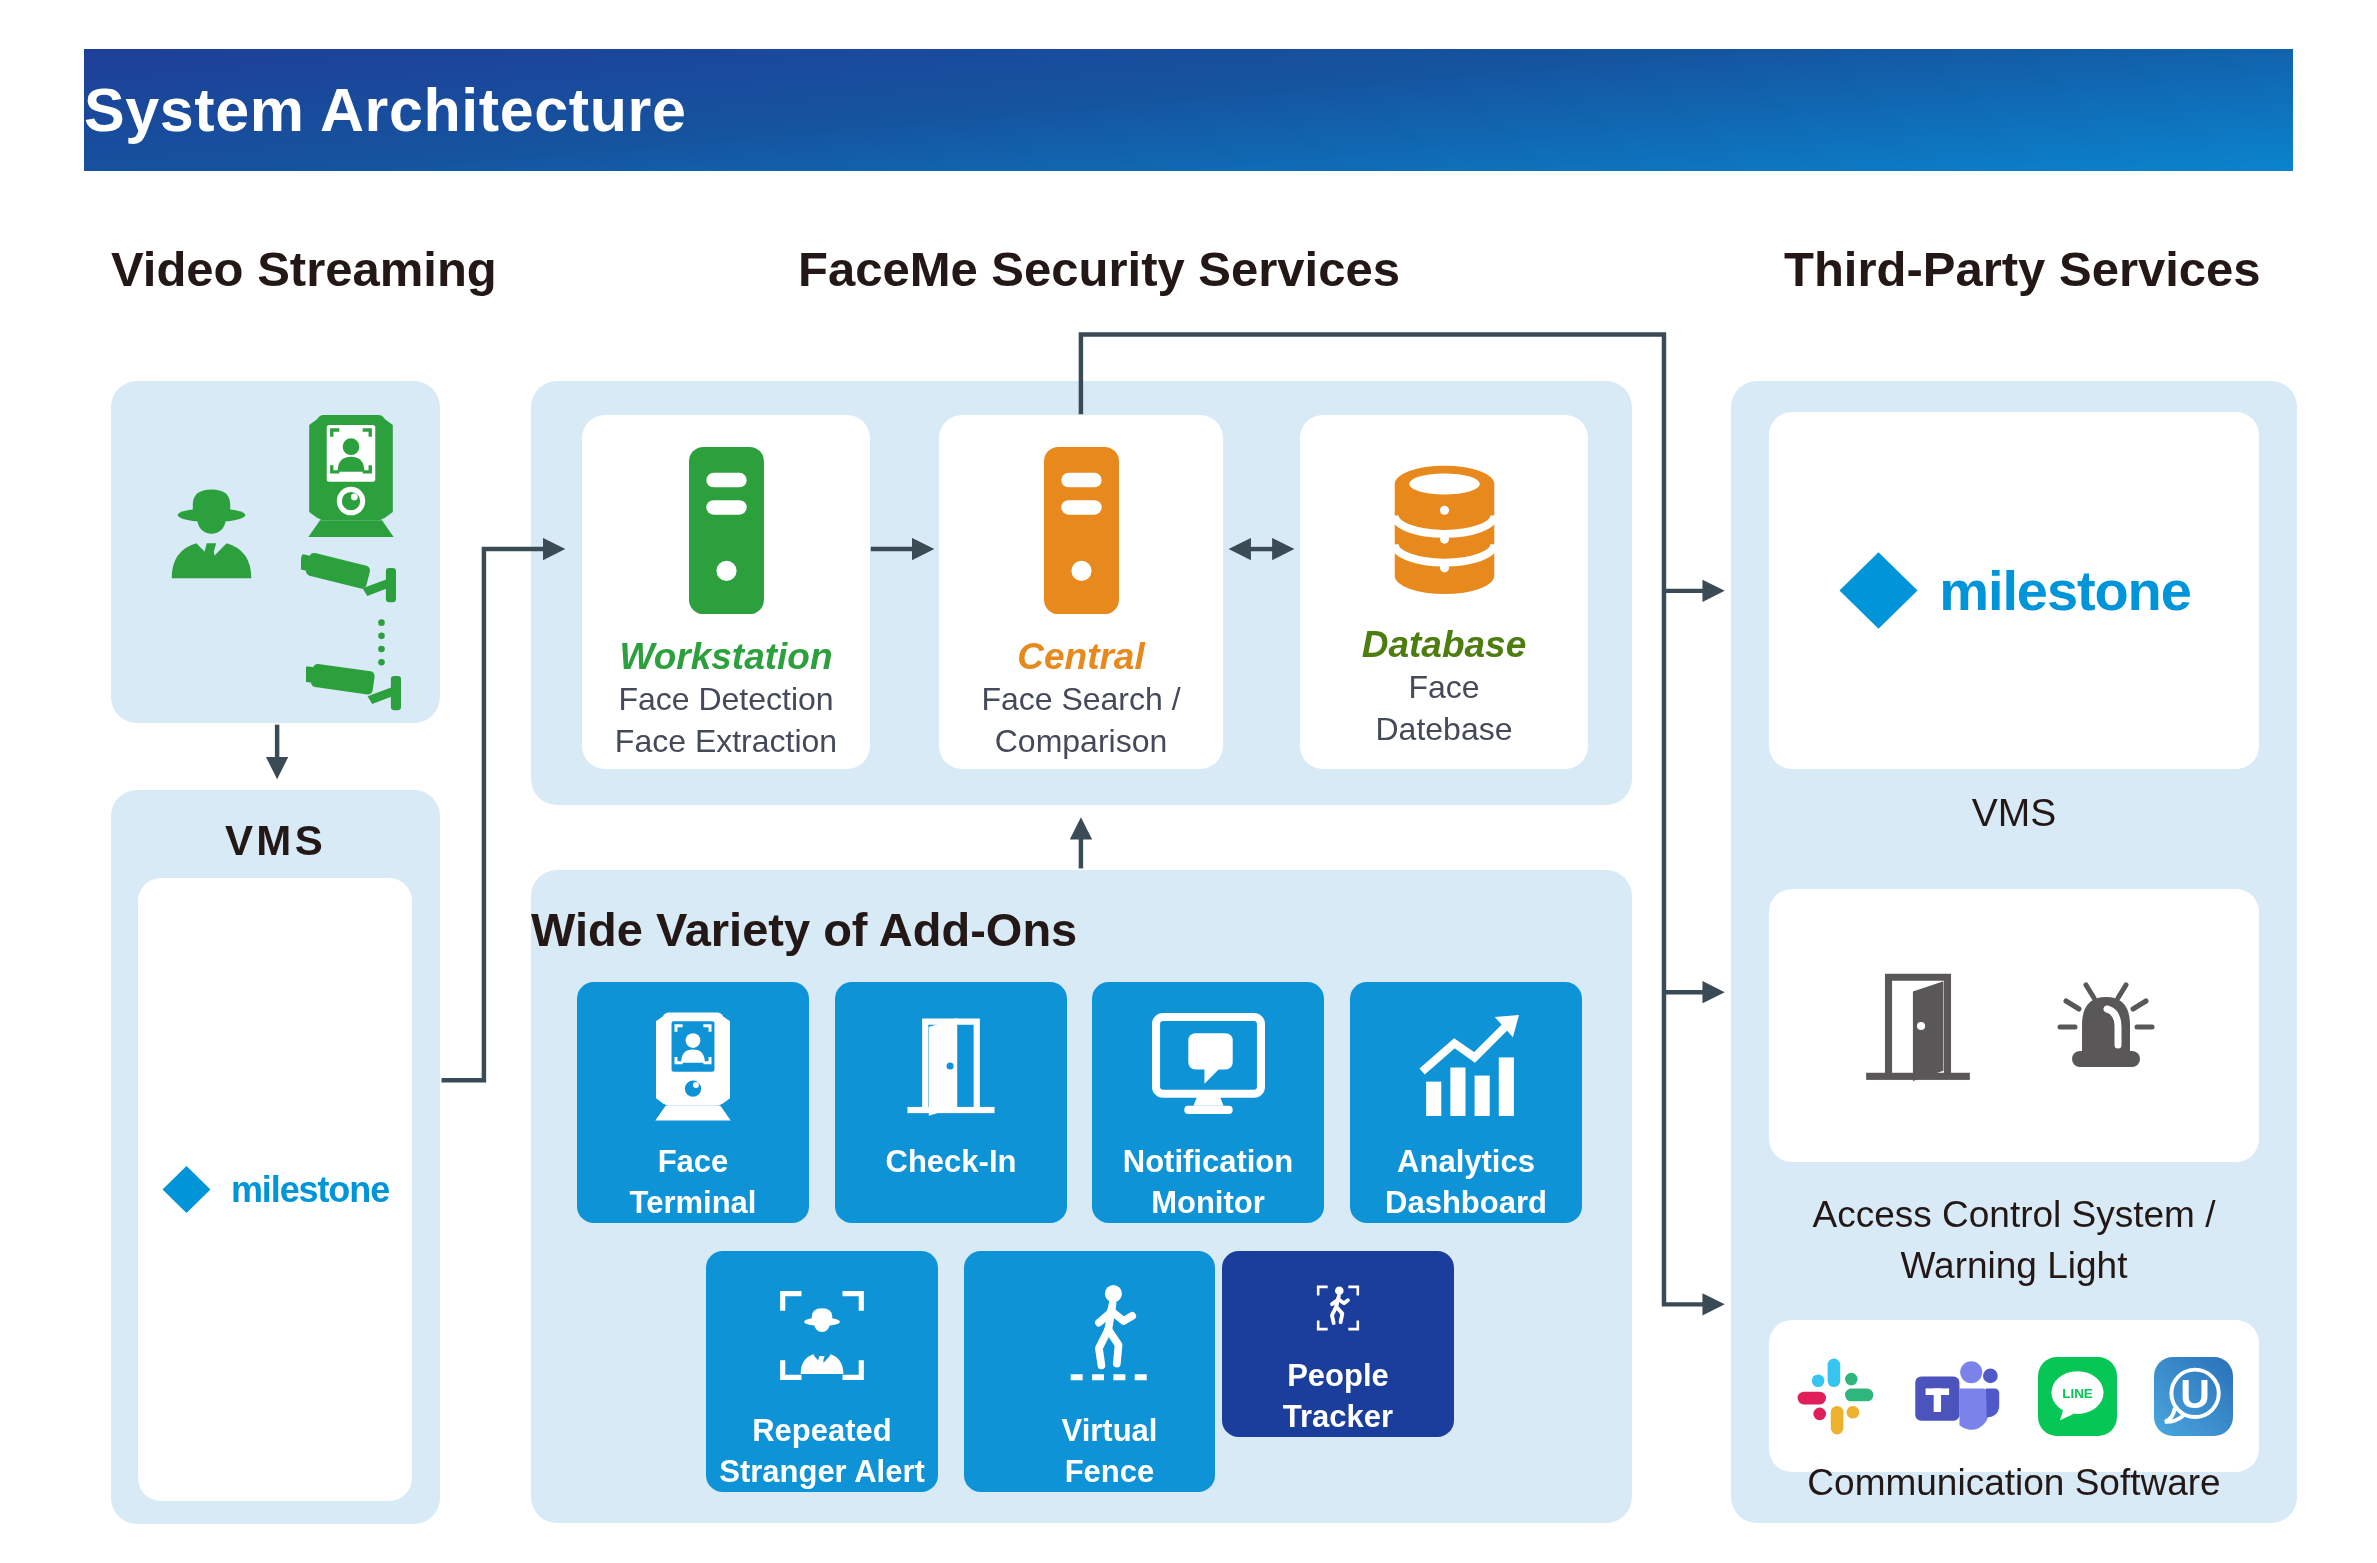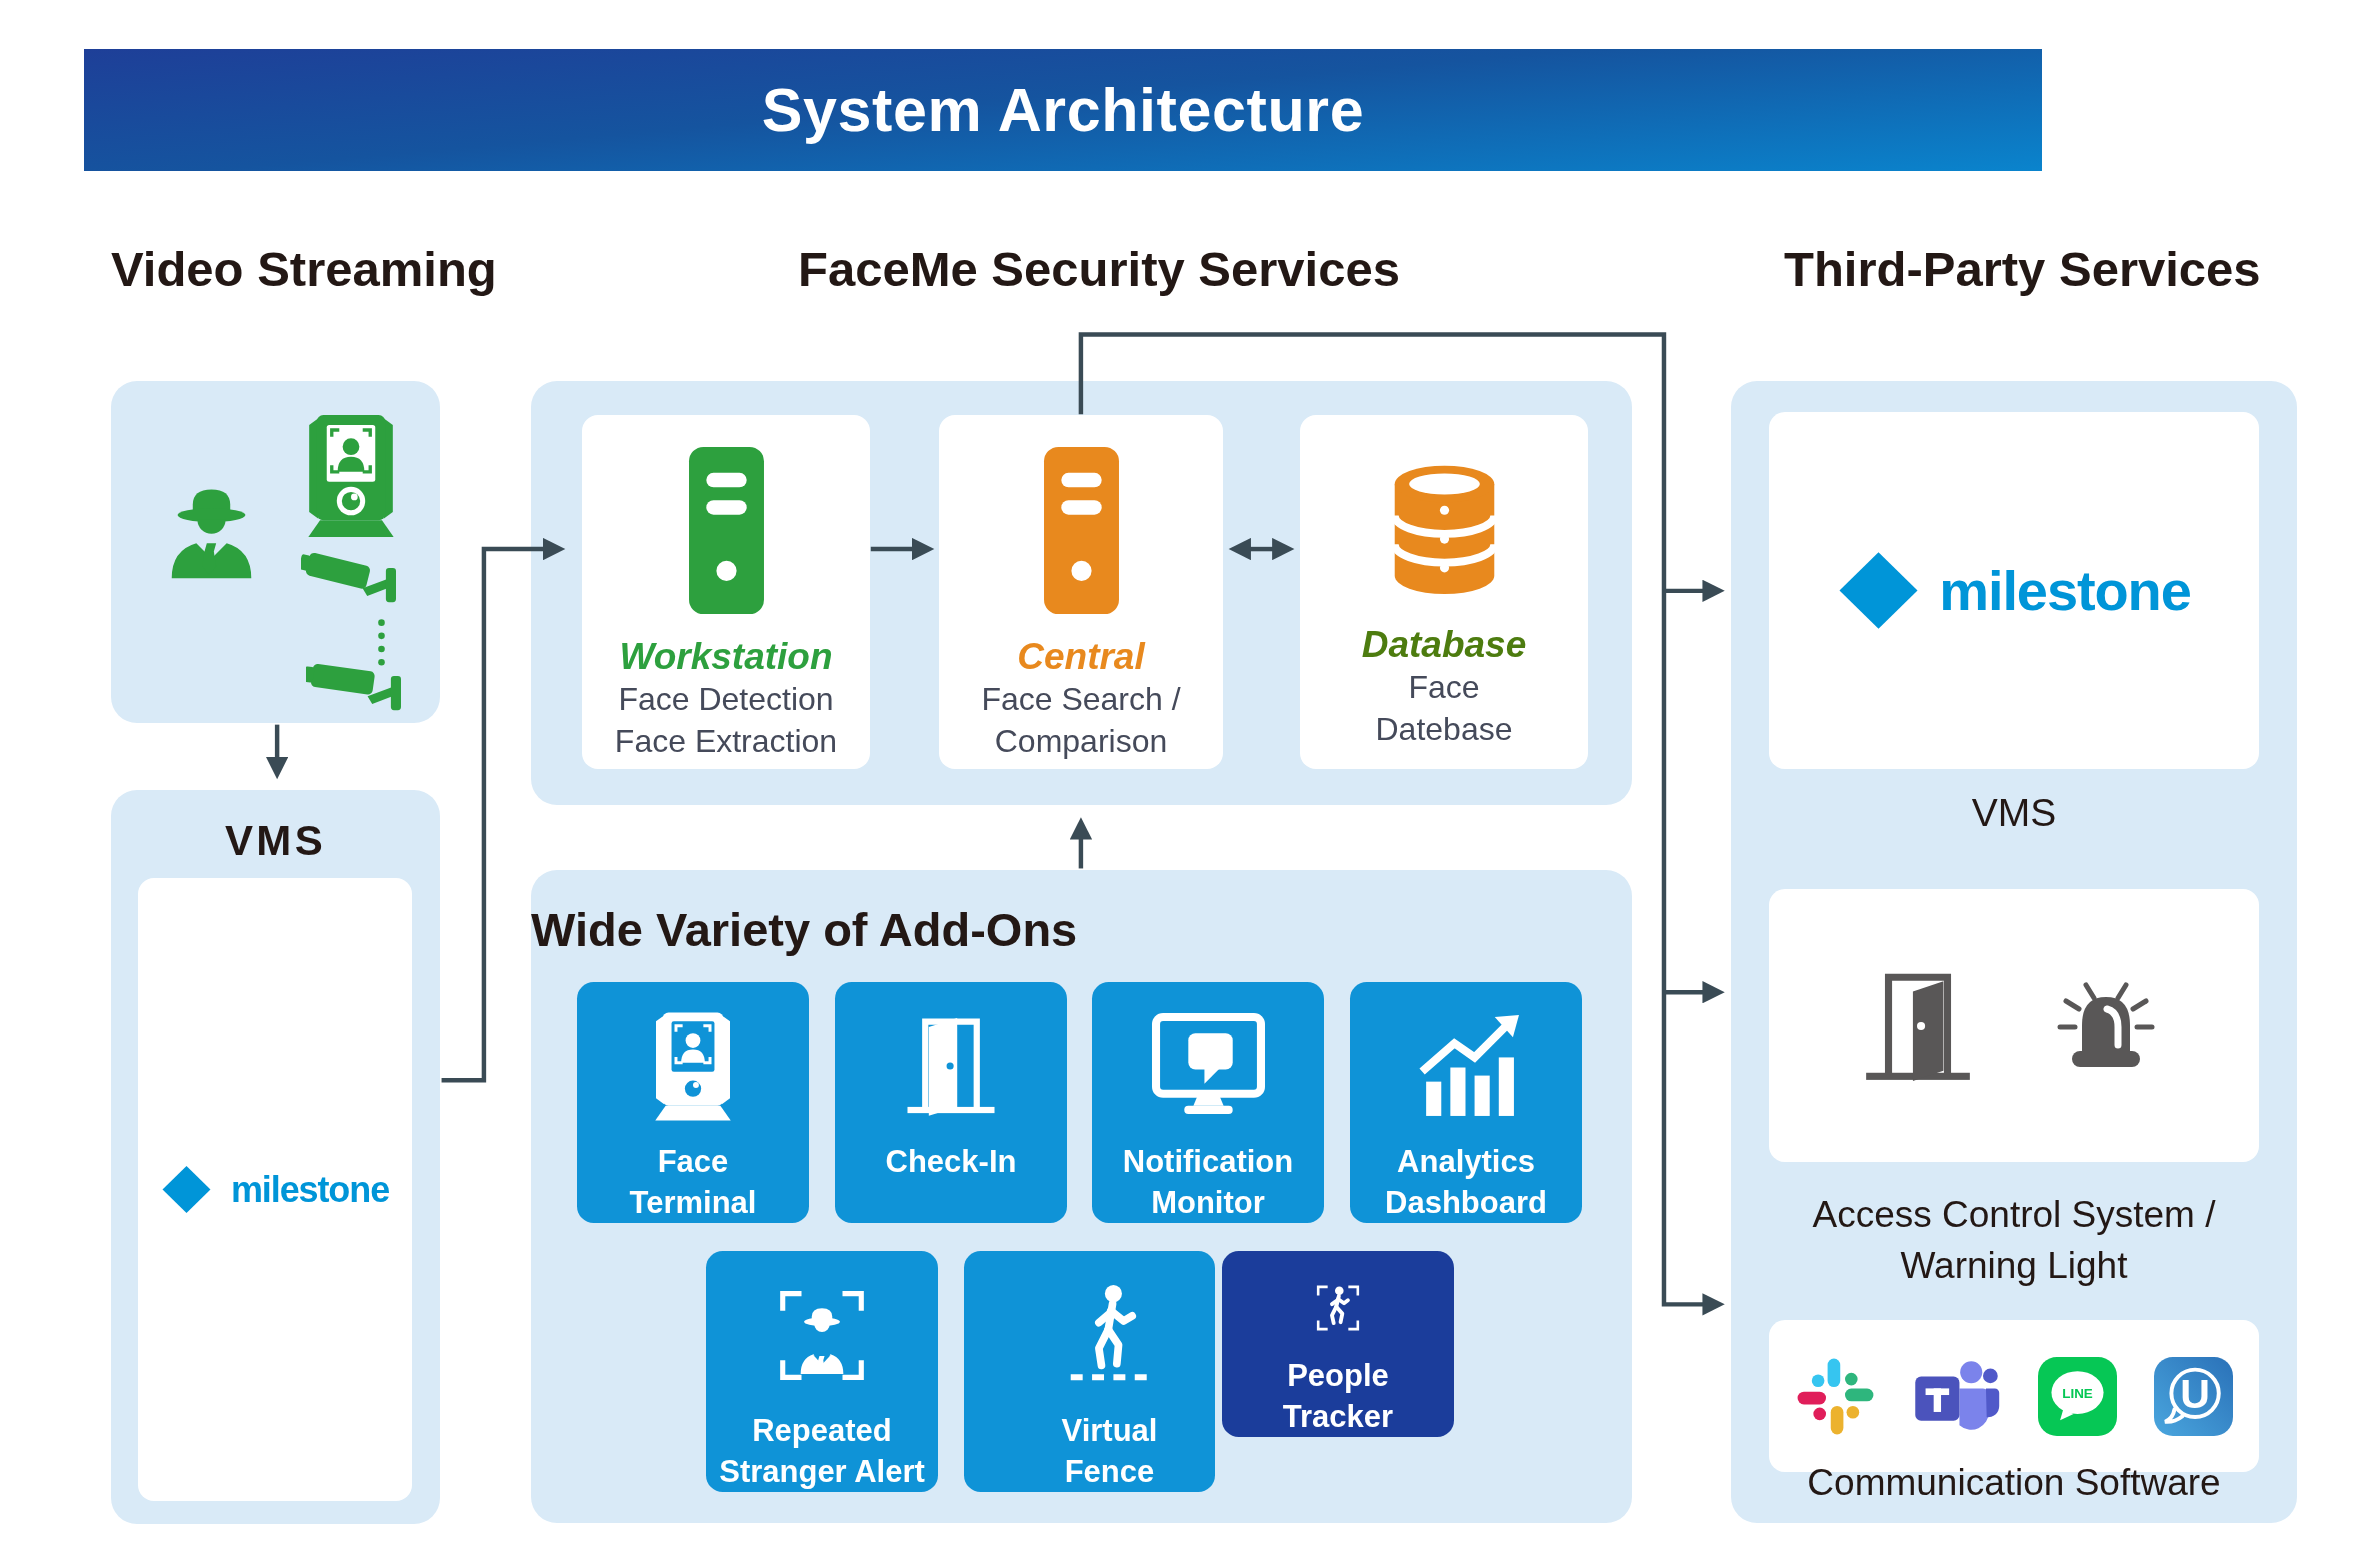--- a/index.html
+++ b/index.html
@@ -1,28 +1,28 @@
 <!DOCTYPE html>
 <html style="font-size:9px"><head>
 <meta charset="utf-8">
 <style>
   html,body{margin:0;padding:0;background:#ffffff;}
   #canvas{position:relative;width:2377px;height:1563px;background:#ffffff;overflow:hidden;
           font-family:"Liberation Sans", sans-serif;}
   .abs{position:absolute;}
   
-  .banner{left:84px;top:49px;width:1958px;height:122px;
+  .banner{left:84px;top:49px;width:2209px;height:122px;
           background:linear-gradient(175deg,#1e3f98 0%,#15549f 45%,#0a84cd 100%);
-          display:flex;align-items:center;justify-content:center;}
+          display:flex;align-items:center;}
   .banner h1{margin:0;color:#ffffff;font-size:61px;font-weight:700;letter-spacing:0.6px;}
   
   .colhead{color:#231815;font-size:49px;font-weight:700;white-space:nowrap;}
   
   .panel{background:#d9eaf7;border-radius:26px;}
-  .card{background:#ffffff;border-radius:16px;display:flex;align-items:center;justify-content:center;}
+  .card{background:#ffffff;border-radius:23px;display:flex;align-items:center;justify-content:center;}
   .servercard{flex-direction:column;justify-content:flex-start;padding-top:29px;box-sizing:border-box;}
   .sname{font-size:37px;font-weight:700;margin-top:19px;font-style:italic;}
   .sline{font-size:32px;font-weight:500;color:#454a5a;line-height:42px;text-align:center;}
   .tile{background:#0f93d7;border-radius:16.7px;display:flex;flex-direction:column;align-items:center;
         padding-top:29px;box-sizing:border-box;}
   .tile.navy{background:#1b3d9b;}
   .tile-label{margin-top:19px;text-align:center;}
   .tile-label span{display:block;height:41px;line-height:41px;color:#ffffff;font-size:31px;font-weight:600;white-space:nowrap;}
   .ms-logo{display:flex;align-items:center;gap:19px;}
   .ms-word{color:#0095d8;font-weight:700;letter-spacing:-1.1px;}

